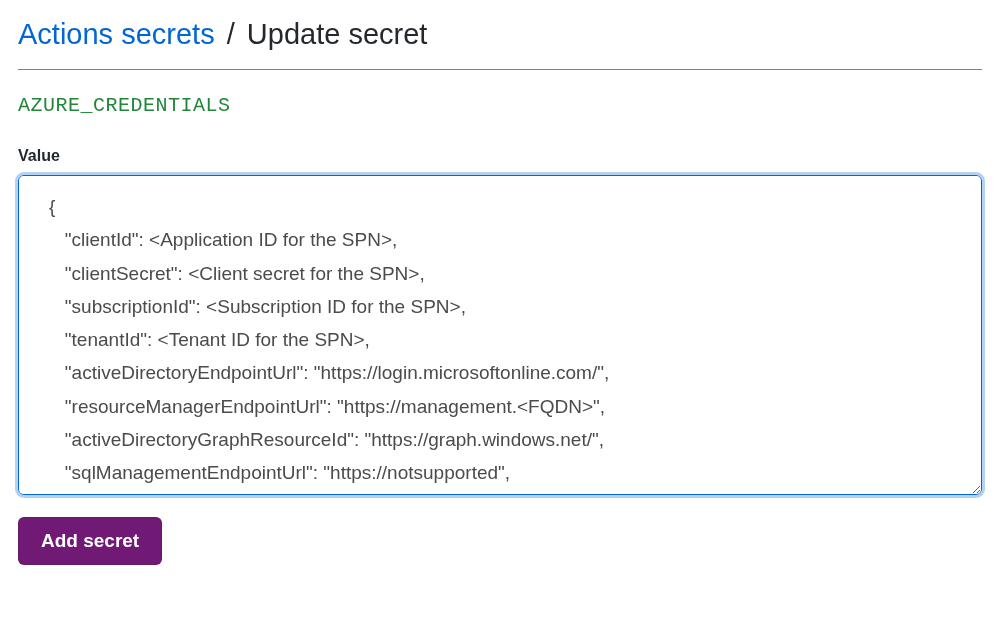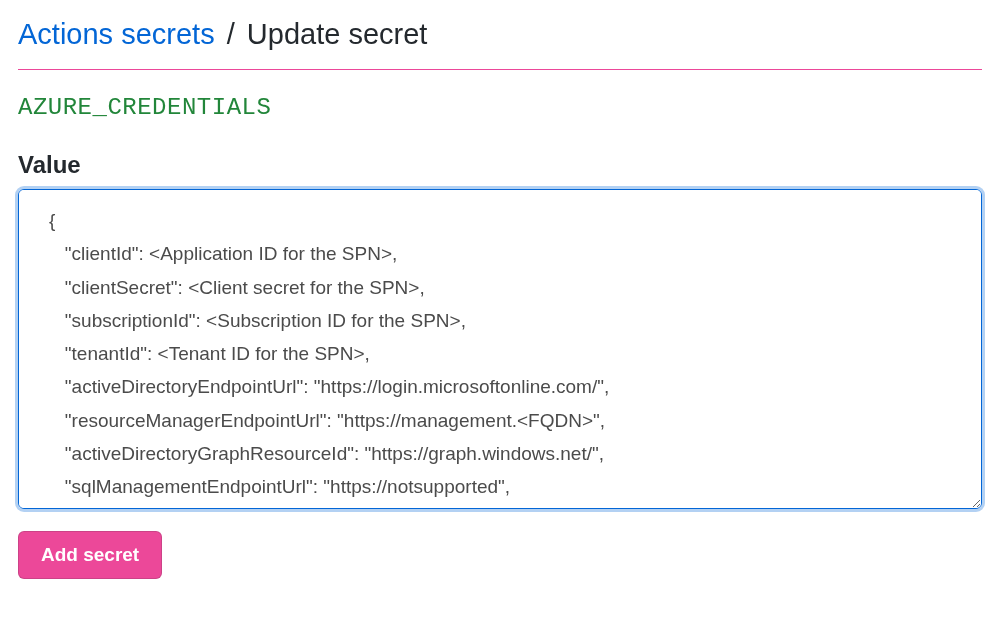--- a/index.html
+++ b/index.html
@@ -28,29 +28,29 @@
     }
     .breadcrumb-sep {
       color: #24292e;
       margin: 0 4px;
     }
     .breadcrumb-current {
       color: #24292e;
     }
     .secret-name {
       font-family: "SFMono-Regular", Consolas, "Liberation Mono", Menlo, monospace;
-      font-size: 24px;
+      font-size: 20px;
       font-weight: 400;
       color: #22863a;
       margin-bottom: 30px;
       letter-spacing: 0.5px;
     }
     .field-label {
       display: block;
-      font-size: 24px;
+      font-size: 16px;
       font-weight: 600;
       color: #24292e;
       margin-bottom: 10px;
     }
     .textarea-wrapper {
       position: relative;
     }
     .value-textarea {
       width: 100%;
       height: 320px;
@@ -67,21 +67,21 @@
       resize: vertical;
       overflow-y: scroll;
       white-space: pre;
     }
     .add-button {
       margin-top: 18px;
       padding: 12px 22px;
       font-size: 19px;
       font-weight: 600;
       color: #ffffff;
-      background: #ec4899;
+      background: #701a75;
       border: 1px solid rgba(27, 31, 35, 0.15);
       border-radius: 6px;
       cursor: pointer;
     }
     
     .value-textarea::-webkit-scrollbar {
       width: 18px;
     }
     .value-textarea::-webkit-scrollbar-track {
       background: #f1f1f1;

